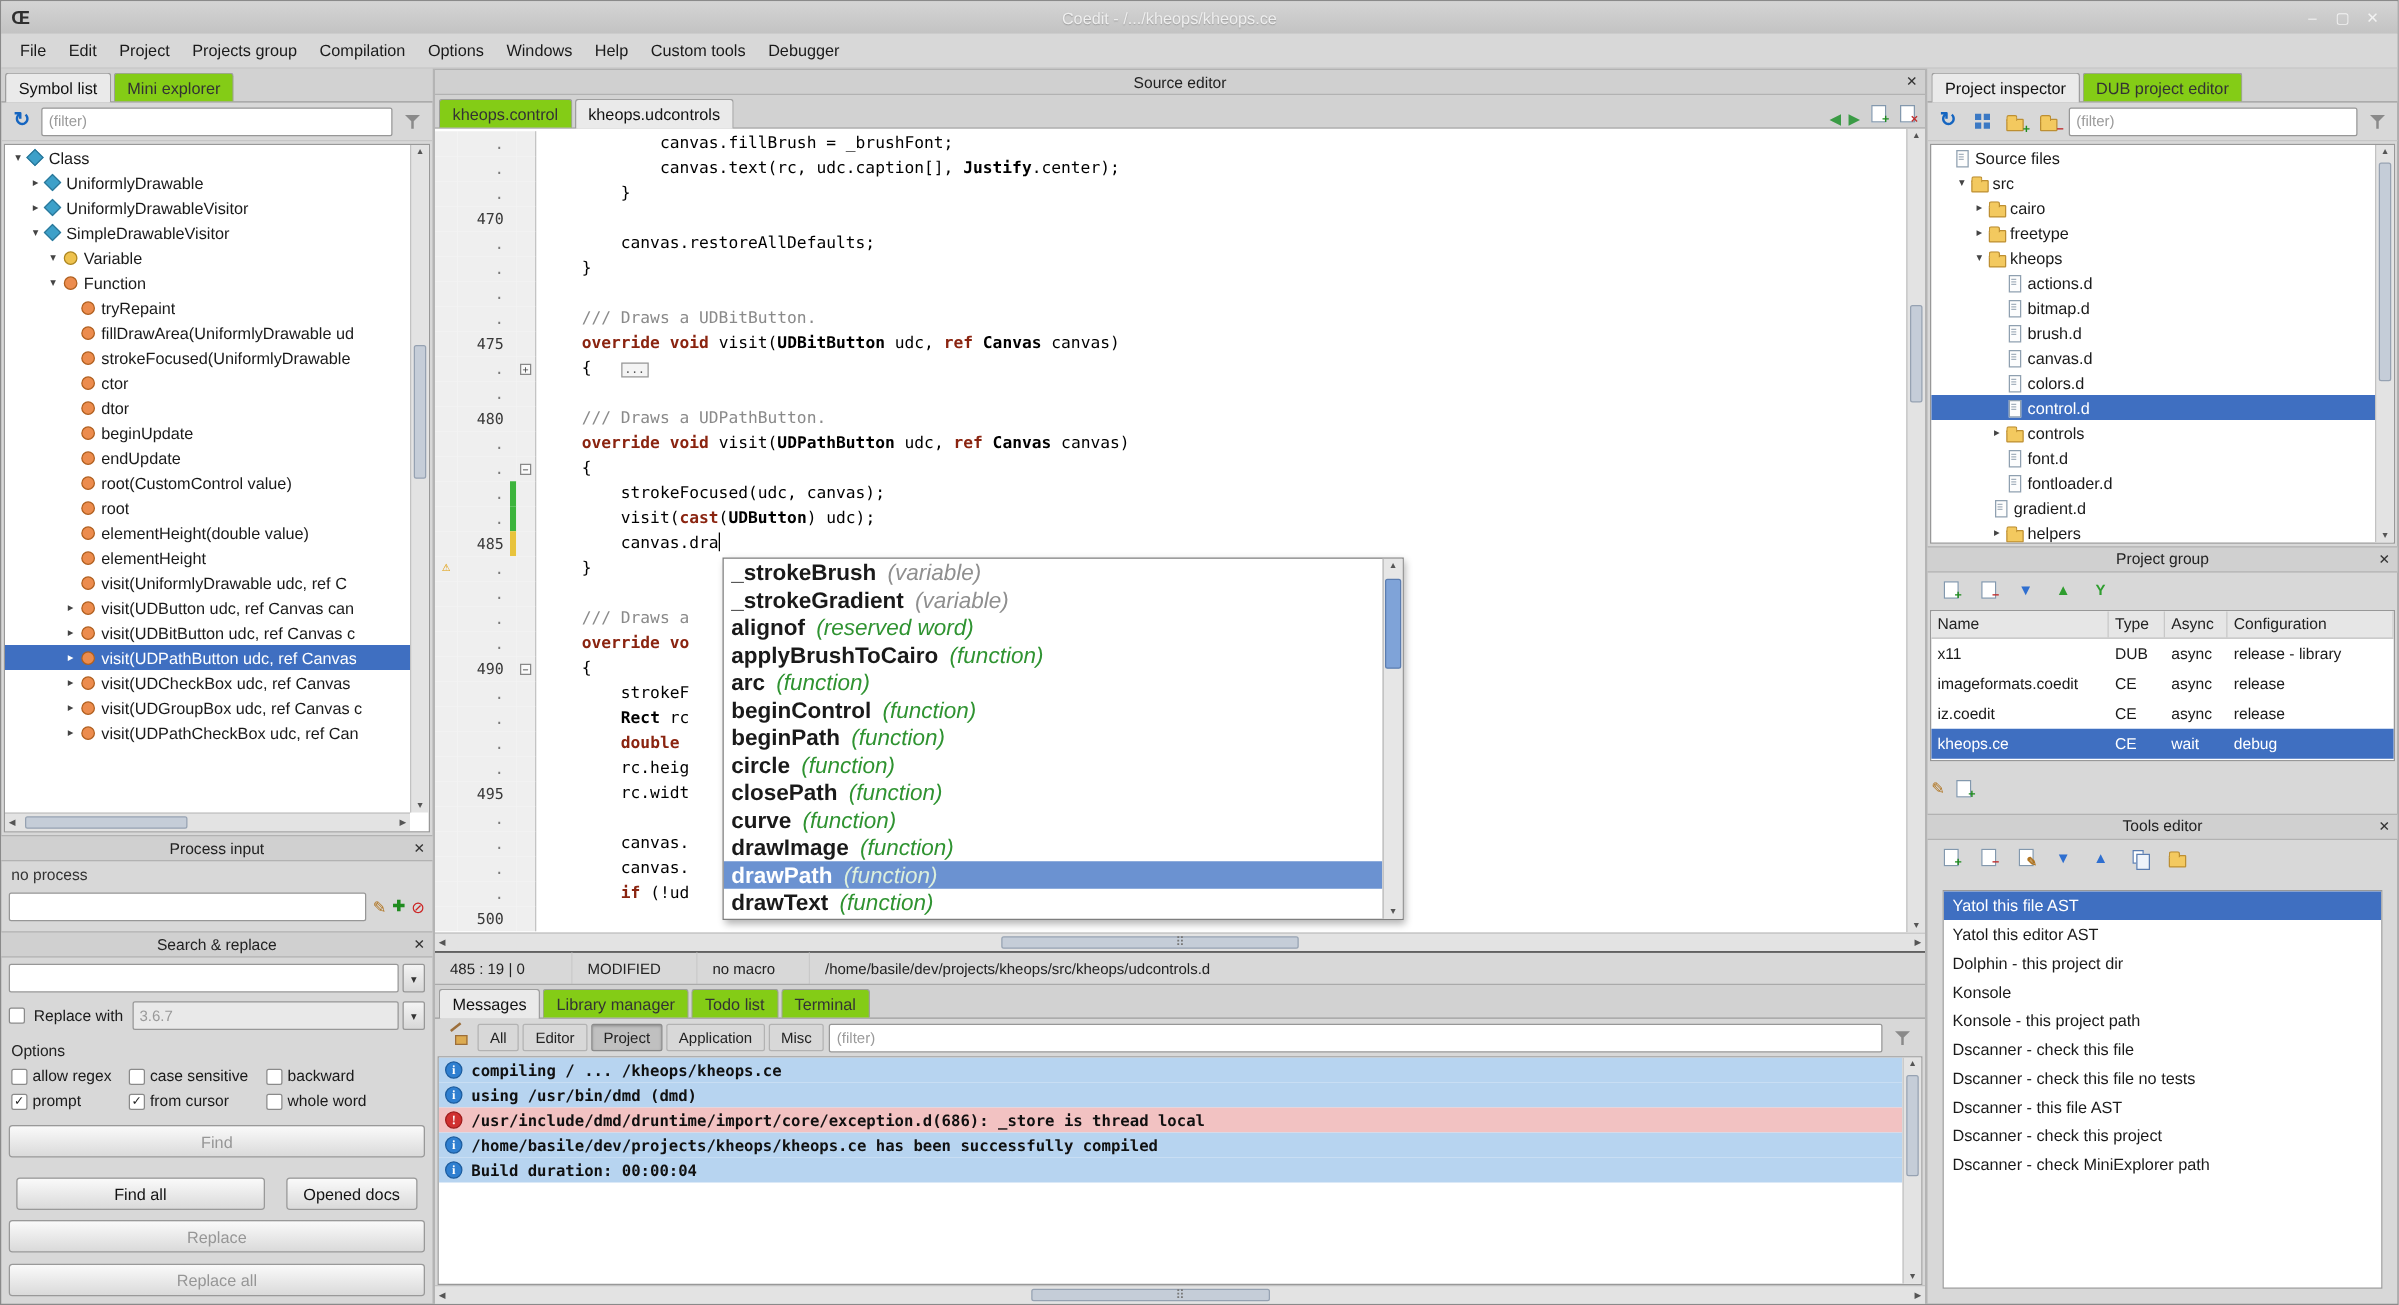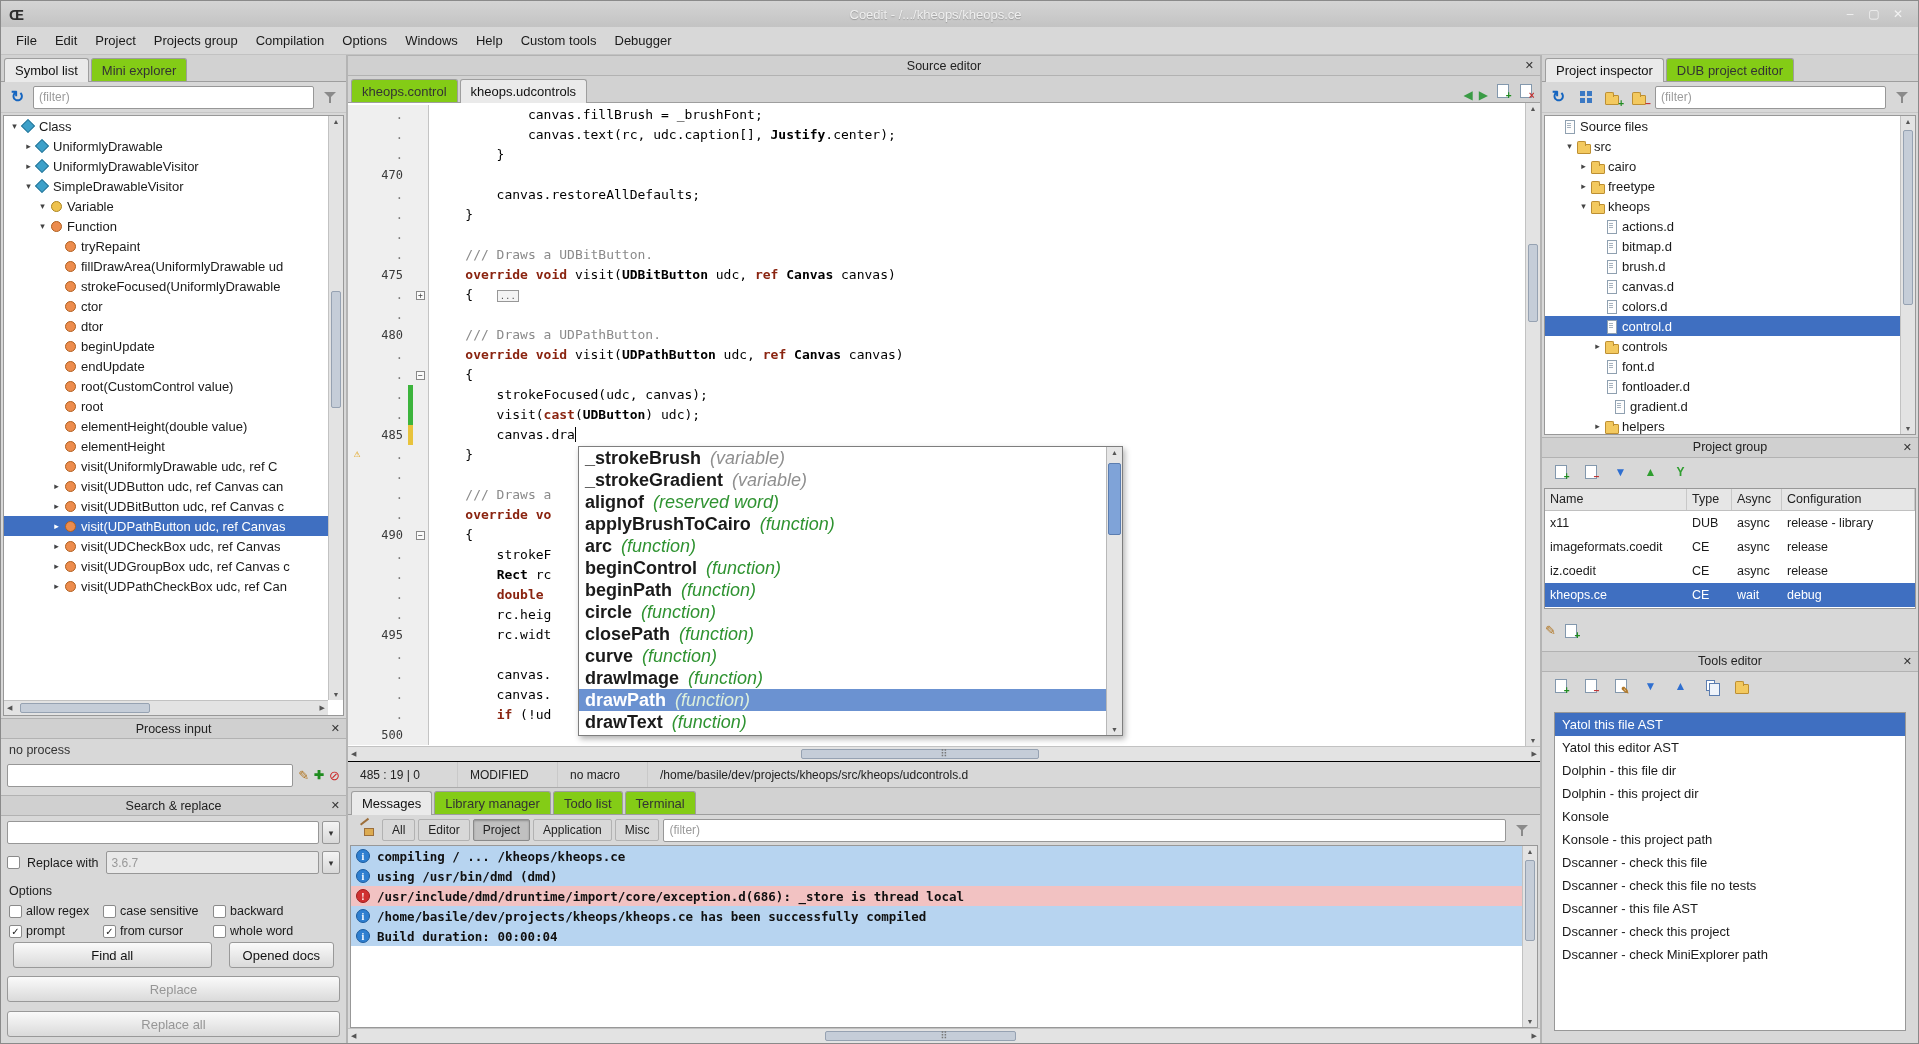--- a/index.html
+++ b/index.html
@@ -379,20 +379,21 @@
           </label>
           <label class="cb">
             <span class="cbx">✓</span>
             <span class="cbl">from cursor</span>
           </label>
           <label class="cb">
             <span class="cbx"></span>
             <span class="cbl">whole word</span>
           </label>
         </div>
+      <div class="btn dis find">Find</div>
       <div class="btn-row">
         <div class="btn fa">Find all</div>
         <div class="btn od">Opened docs</div>
       </div>
       <div class="btn dis rep">Replace</div>
       <div class="btn dis repall">Replace all</div>
     </div>
 
     <div class="cpanel">
       <div class="sec-header">
@@ -651,21 +652,21 @@
             <div class="titem" style="padding-left: 46px;">
               <span class="arrow"></span>
               <span class="ic file"></span>
               <span class="tlabel">font.d</span>
             </div>
             <div class="titem" style="padding-left: 46px;">
               <span class="arrow"></span>
               <span class="ic file"></span>
               <span class="tlabel">fontloader.d</span>
             </div>
-            <div class="titem" style="padding-left: 54px;">
+            <div class="titem" style="padding-left: 35px;">
               <span class="arrow"></span>
               <span class="ic file"></span>
               <span class="tlabel">gradient.d</span>
             </div>
             <div class="titem" style="padding-left: 46px;">
               <span class="arrow">▸</span>
               <span class="ic folder"></span>
               <span class="tlabel">helpers</span>
             </div>
             <div class="titem" style="padding-left: 46px;">
@@ -768,21 +769,20 @@
         <span class="tool-btn">
             <span class="copy-ic"></span>
           </span>
         <span class="tool-btn">
             <span class="ic folder" style="margin:0"></span>
           </span>
       </div>
       <div class="tools-list">
           <div class="tool-item sel">Yatol this file AST</div>
           <div class="tool-item">Yatol this editor AST</div>
-          <div class="tool-item">Dolphin - this file dir</div>
           <div class="tool-item">Dolphin - this project dir</div>
           <div class="tool-item">Konsole</div>
           <div class="tool-item">Konsole - this project path</div>
           <div class="tool-item">Dscanner - check this file</div>
           <div class="tool-item">Dscanner - check this file no tests</div>
           <div class="tool-item">Dscanner - this file AST</div>
           <div class="tool-item">Dscanner - check this project</div>
           <div class="tool-item">Dscanner - check MiniExplorer path</div>
         </div>
     </div>

